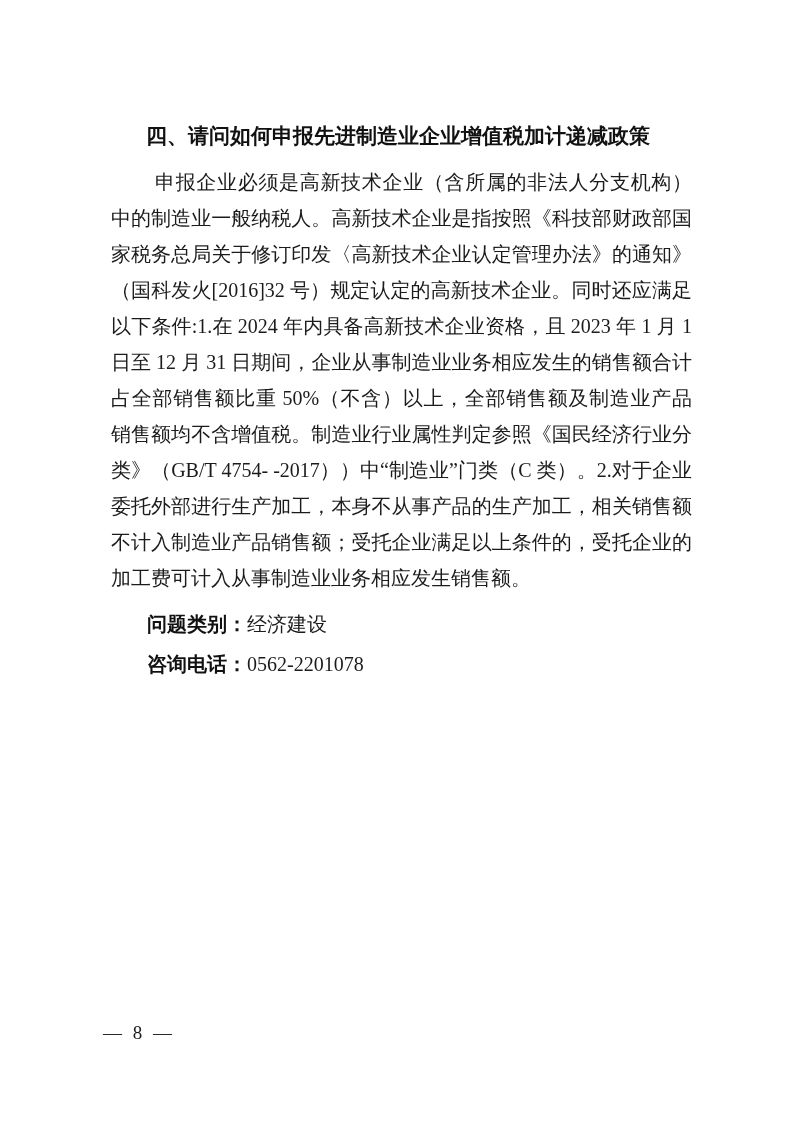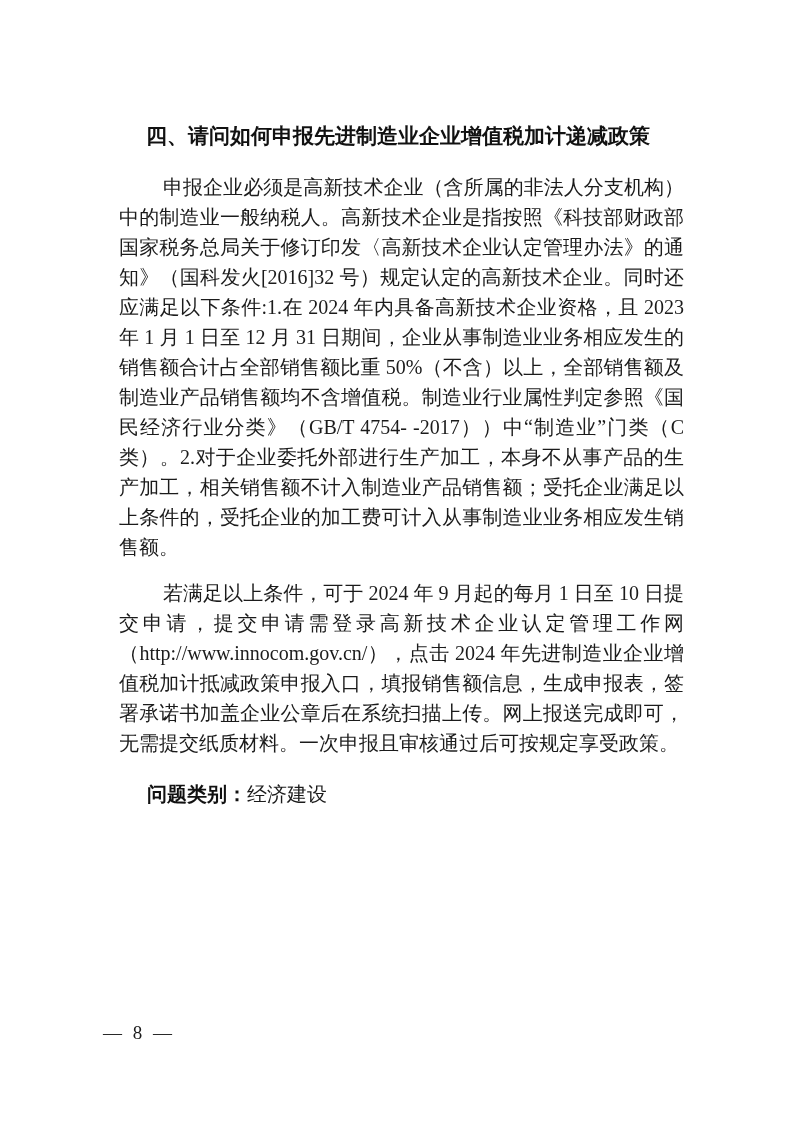--- a/index.html
+++ b/index.html
@@ -31,23 +31,23 @@
     font-family: "Liberation Sans", "DejaVu Sans", sans-serif;
     font-weight: bold;
     font-size: 21px;
     line-height: 40px;
     color: #111111;
     text-indent: 43px;
     white-space: nowrap;
     letter-spacing: 0;
   }
   .doc-para {
-    margin: 16px;
+    margin: 8px;
     font-size: 20px;
-    line-height: 30px;
+    line-height: 36px;
     text-align: justify;
     text-justify: inter-ideograph;
     text-indent: 44px;
     word-break: break-word;
   }
   .meta-line {
     margin: 0;
     font-size: 20px;
     line-height: 40px;
     text-indent: 44px;
@@ -74,24 +74,26 @@
 </head>
 <body>
 
 <div class="doc-page">
   <div class="doc-content">
 
     <h2 class="doc-heading">四、请问如何申报先进制造业企业增值税加计递减政策</h2>
 
     <p class="doc-para">申报企业必须是高新技术企业（含所属的非法人分支机构）中的制造业一般纳税人。高新技术企业是指按照《科技部财政部国家税务总局关于修订印发〈高新技术企业认定管理办法》的通知》（国科发火[2016]32 号）规定认定的高新技术企业。同时还应满足以下条件:1.在 2024 年内具备高新技术企业资格，且 2023 年 1 月 1 日至 12 月 31 日期间，企业从事制造业业务相应发生的销售额合计占全部销售额比重 50%（不含）以上，全部销售额及制造业产品销售额均不含增值税。制造业行业属性判定参照《国民经济行业分类》（GB/T 4754- -2017））中“制造业”门类（C 类）。2.对于企业委托外部进行生产加工，本身不从事产品的生产加工，相关销售额不计入制造业产品销售额；受托企业满足以上条件的，受托企业的加工费可计入从事制造业业务相应发生销售额。</p>
 
-    <p class="doc-para">若满足以上条件，可于 2024 年 9 月起的每月 1 日至 10 日提交申请，提交申请需登录高新技术企业认定管理工作网（http://www.innocom.gov.cn/），点击 2024 年先进制造业企业增值税加计抵减政策申报入口，填报销售额信息，生成申报表，签署承诺书加盖企业公章后在系统扫描上传。网上报送完成即可，无需提交纸质材料。一次申报且审核通过后可按规定享受政策。</p>
 
     <p class="meta-line">
       <span class="meta-label">问题类别：</span><span class="meta-value">经济建设</span>
     </p>
 
 
+    <p class="meta-line">
+      <span class="meta-label">咨询电话：</span><span class="meta-value">0562-2201078</span>
+    </p>
 
   </div>
 
   <div class="page-footer">— 8 —</div>
 </div>
 
 </body></html>

